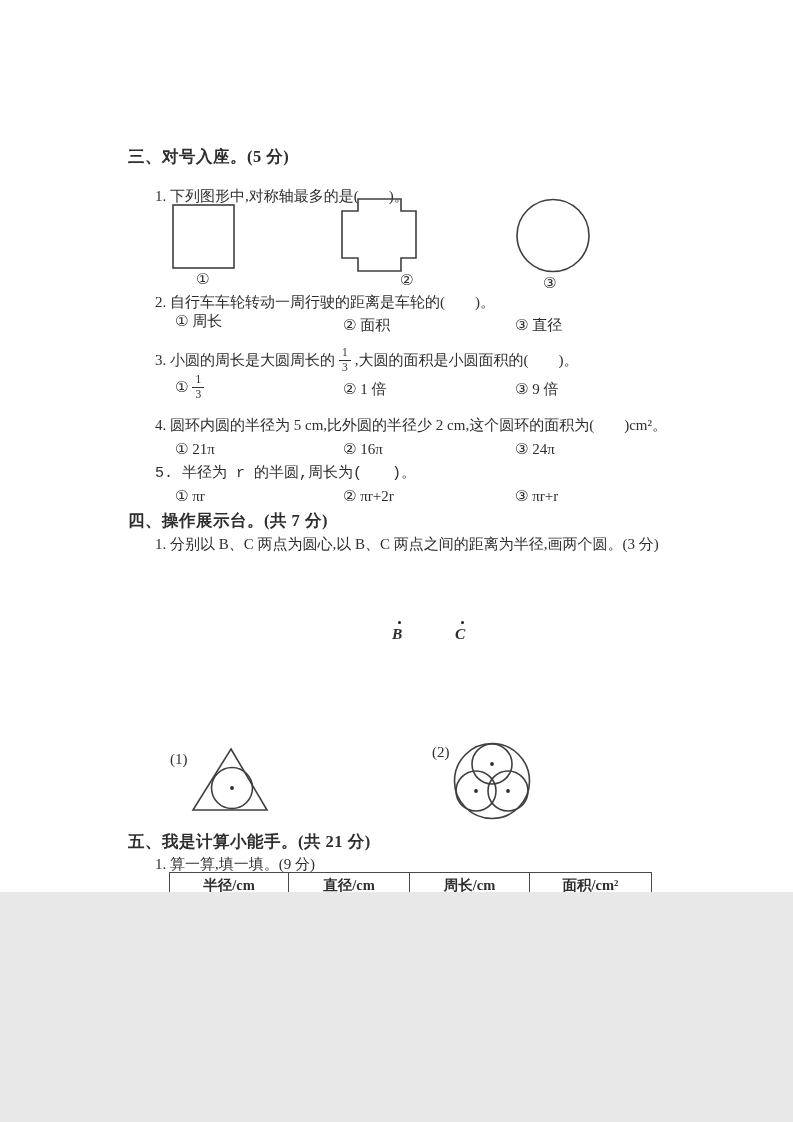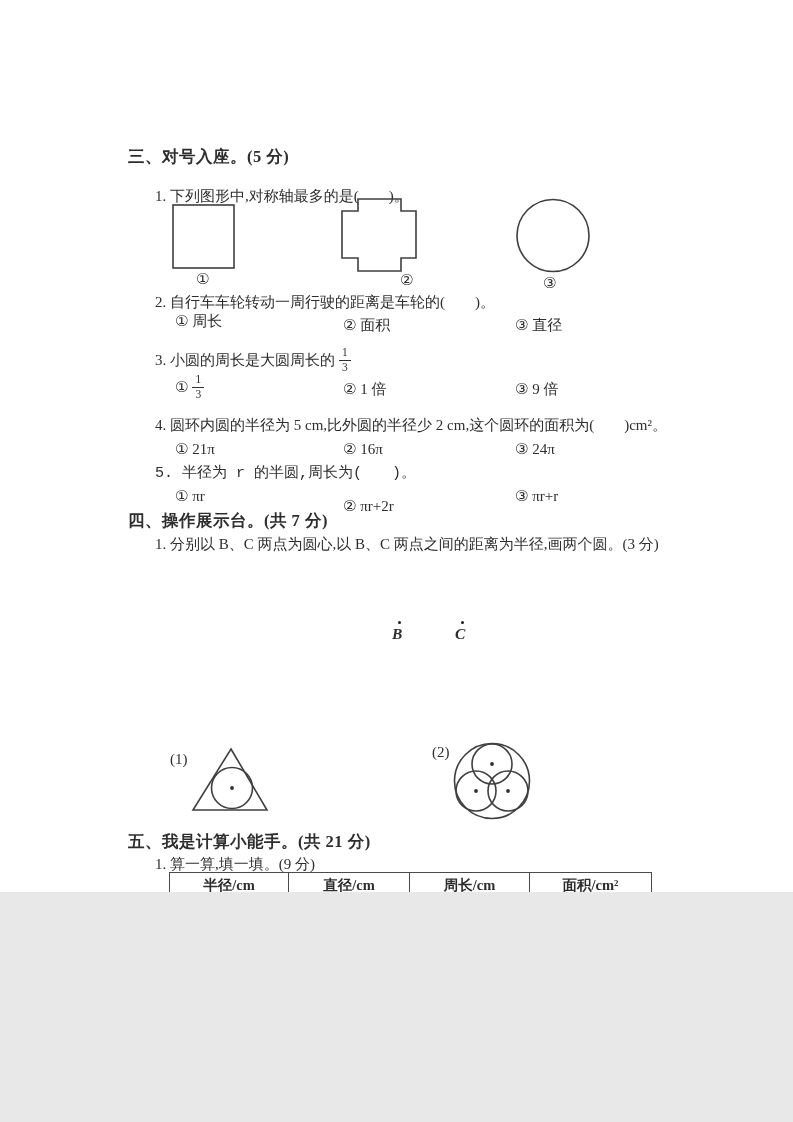--- a/index.html
+++ b/index.html
@@ -59,39 +59,40 @@
   <div class="abs opt" style="left:175px;top:312px;">① 周长</div>
   <div class="abs opt" style="left:343px;top:316px;">② 面积</div>
   <div class="abs opt" style="left:515px;top:316px;">③ 直径</div>
 
   <div class="abs t qline" style="left:155px;top:343px;height:34px;">
     <span>3. 小圆的周长是大圆周长的</span>
     <span class="frac">
       <span class="num">1</span>
       <span class="den">3</span>
     </span>
+    <span>,大圆的面积是小圆面积的(　　)。</span>
   </div>
   <div class="abs opt qline" style="left:175px;top:370px;height:34px;">
     <span>①</span>
     <span class="frac">
       <span class="num">1</span>
       <span class="den">3</span>
     </span>
   </div>
   <div class="abs opt" style="left:343px;top:380px;">② 1 倍</div>
   <div class="abs opt" style="left:515px;top:380px;">③ 9 倍</div>
 
   <div class="abs t" style="left:155px;top:416px;">4. 圆环内圆的半径为 5 cm,比外圆的半径少 2 cm,这个圆环的面积为(　　)cm²。</div>
   <div class="abs opt" style="left:175px;top:440px;">① 21π</div>
   <div class="abs opt" style="left:343px;top:440px;text-align:right;">② 16π</div>
   <div class="abs opt" style="left:515px;top:440px;">③ 24π</div>
 
   <div class="abs t" style="left:155px;top:463px;font-style:normal;font-family:Liberation Mono, monospace;">5. 半径为 r 的半圆,周长为(　　)。</div>
   <div class="abs opt" style="left:175px;top:487px;">① πr</div>
-  <div class="abs opt" style="left:343px;top:497px;">② πr+2r</div>
+  <div class="abs opt" style="left:343px;top:487px;">② πr+2r</div>
   <div class="abs opt" style="left:515px;top:487px;">③ πr+r</div>
 
   <div class="abs h" style="left:128px;top:510px;">四、操作展示台。(共 7 分)</div>
   <div class="abs t" style="left:155px;top:535px;">1. 分别以 B、C 两点为圆心,以 B、C 两点之间的距离为半径,画两个圆。(3 分)</div>
 
   <span class="pt-dot" style="left:398px;top:621px;"></span>
   <span class="pt-letter" style="left:392px;top:625px;">B</span>
   <span class="pt-dot" style="left:461px;top:621px;"></span>
   <span class="pt-letter" style="left:455px;top:625px;">C</span>
 

